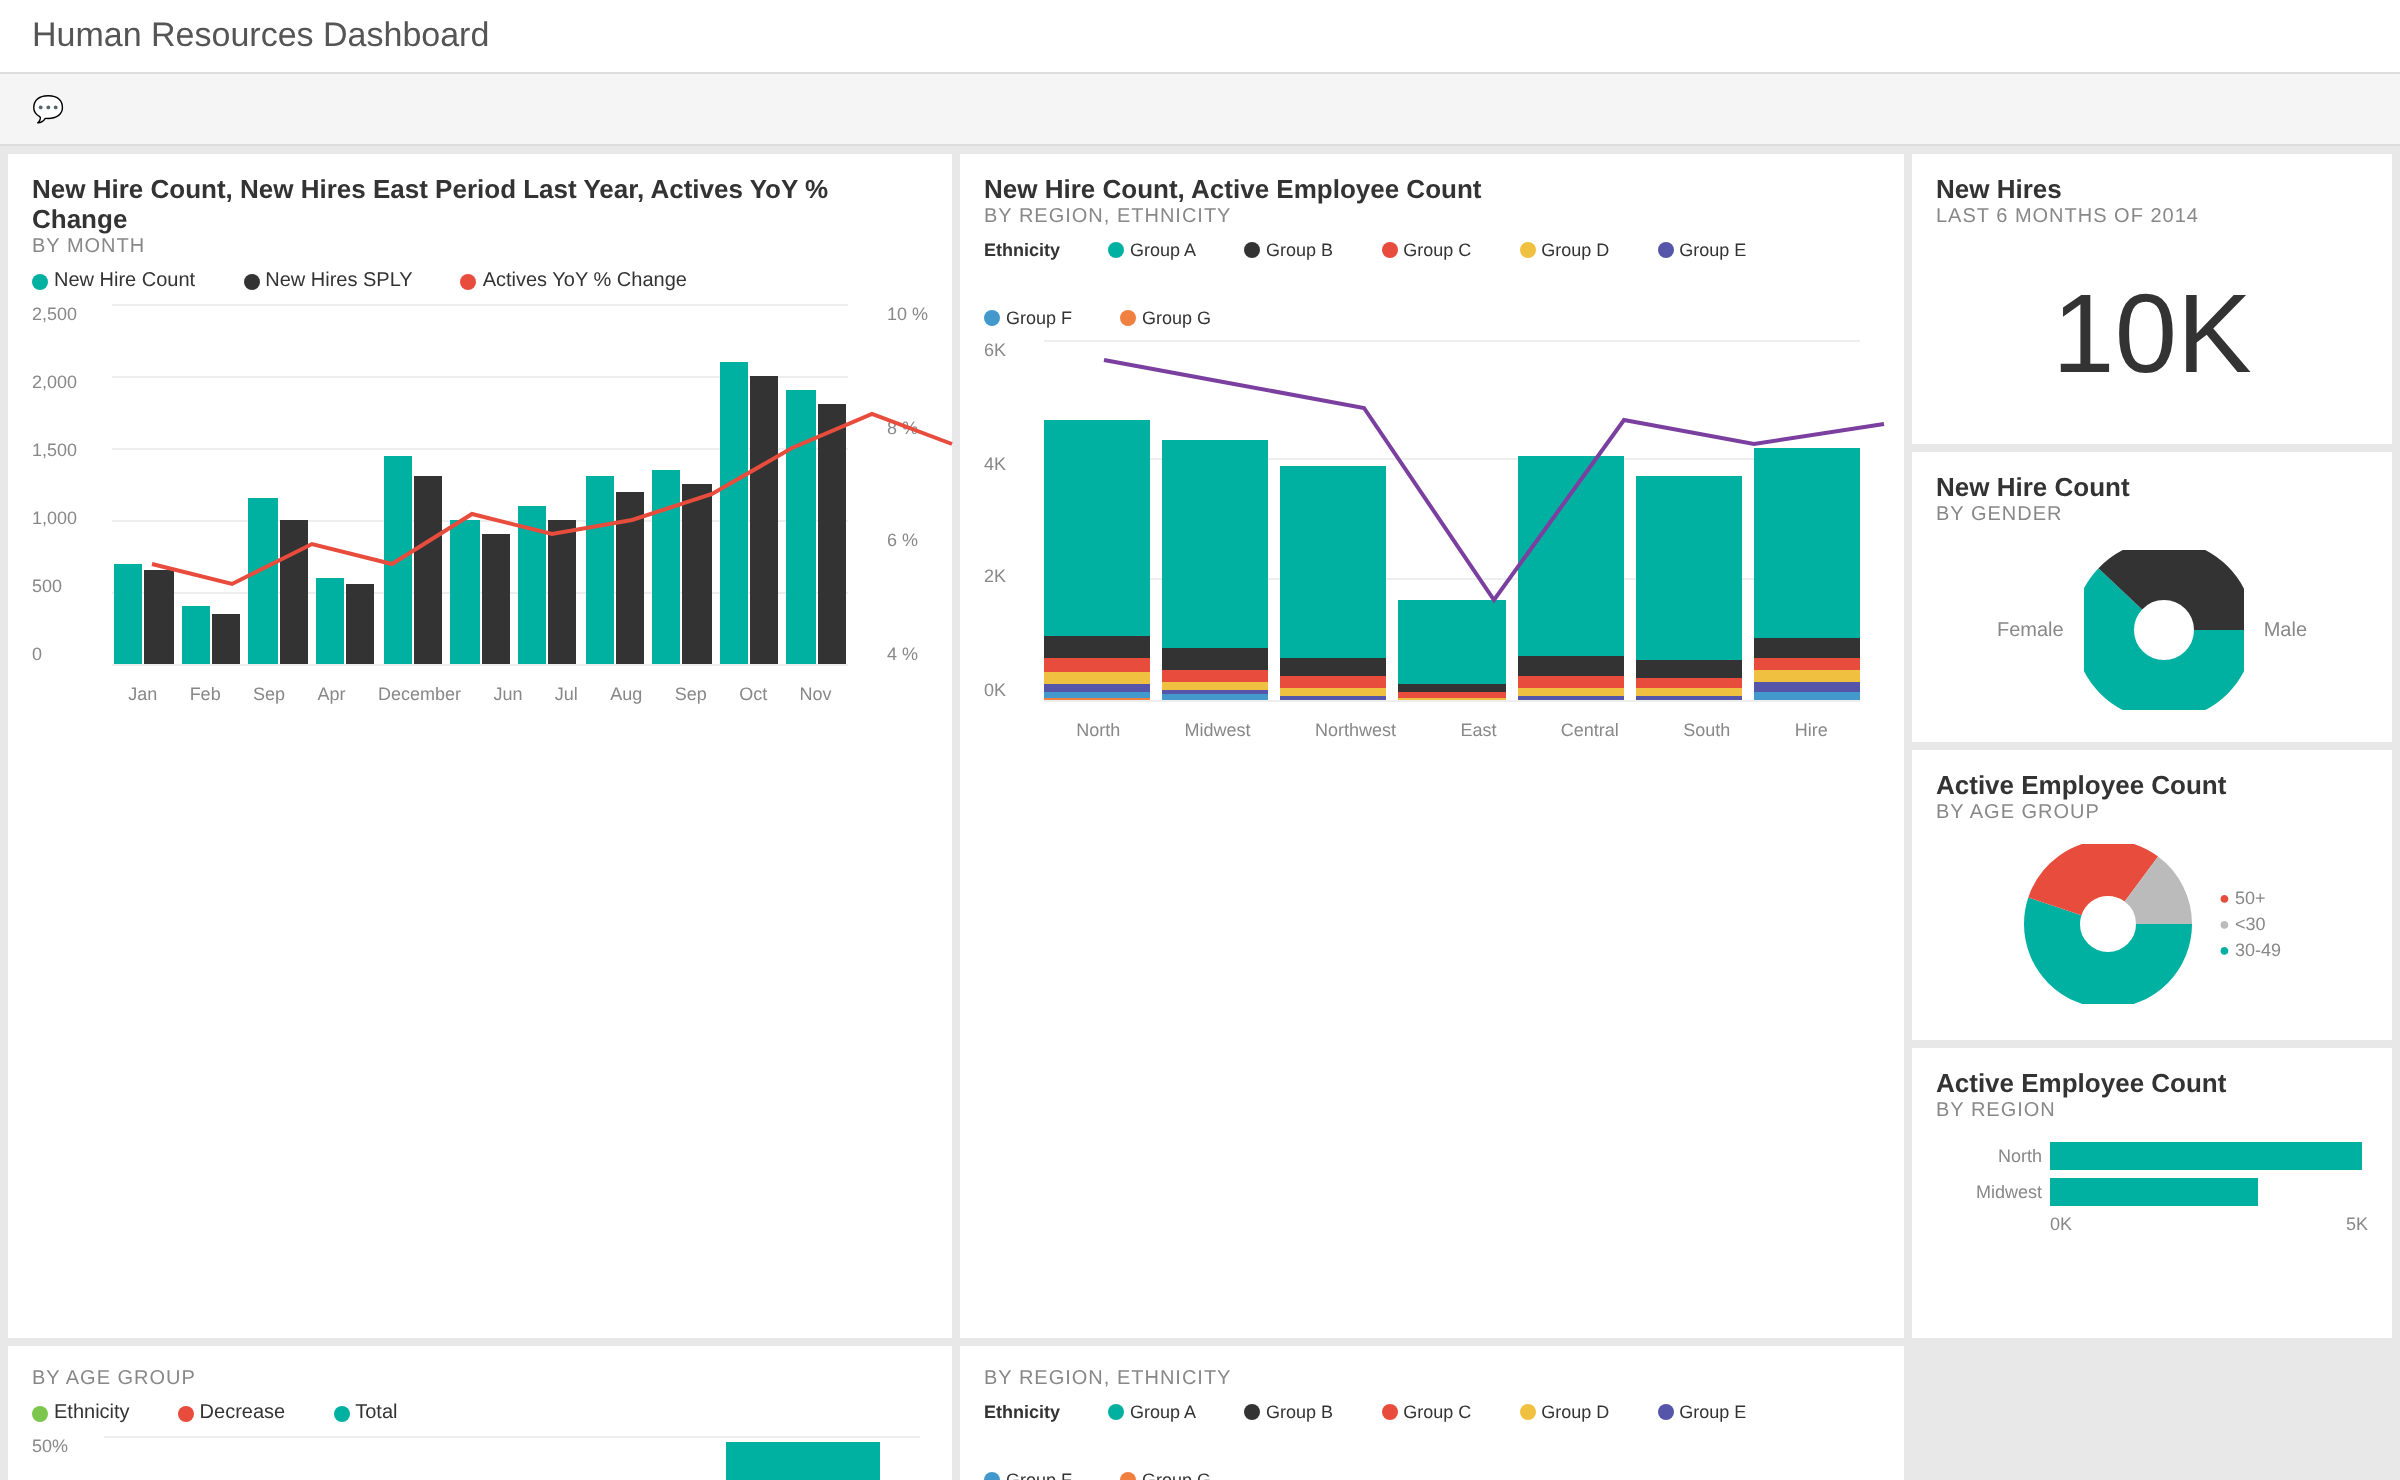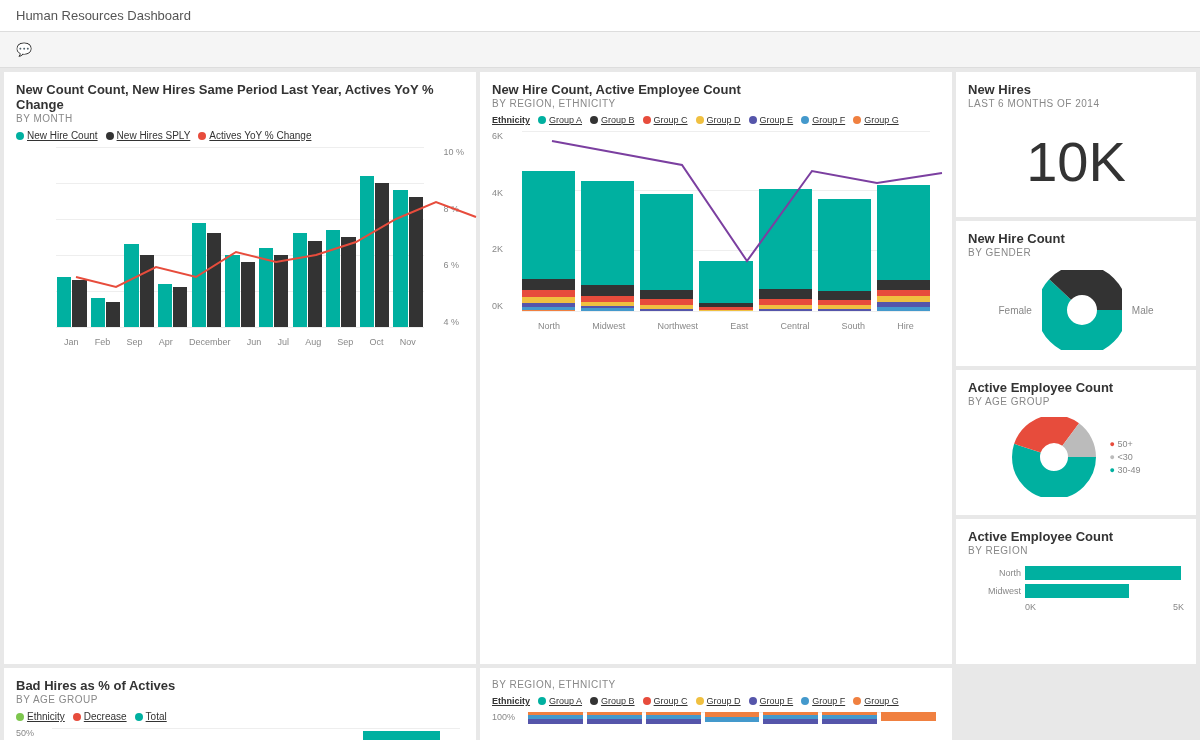--- a/index.html
+++ b/index.html
@@ -1,52 +1,60 @@
 <!DOCTYPE html>
 <html><head>
   <meta charset="utf-8">
   <style>
     * { box-sizing: border-box; margin: 0; padding: 0; }
     body { font-family: 'Segoe UI', Arial, sans-serif; background: #f0f0f0; font-size: 12px; color: #333; }
-    .top-bar { background: #fff; padding: 8px 16px; font-size: 13px; color: #555; border-bottom: 1px solid #ddd; }
+    .top-bar { background: #fff; padding: 8px 16px; font-size: 17px; color: #555; border-bottom: 1px solid #ddd; }
     .ask-bar { background: #f5f5f5; padding: 10px 16px; border-bottom: 1px solid #ddd; display: flex; align-items: center; gap: 8px; }
     .ask-bar span { font-size: 13px; color: #555; }
     .ask-input { border: none; background: transparent; border-bottom: 2px solid #999; width: 220px; font-size: 13px; outline: none; padding: 2px; }
     .dashboard { display: grid; grid-template-columns: 1fr 1fr 240px; grid-template-rows: auto auto; gap: 4px; padding: 4px; background: #e8e8e8; }
     .card { background: #fff; padding: 10px 12px; position: relative; }
     .card-title { font-size: 13px; font-weight: 600; color: #333; }
     .card-subtitle { font-size: 10px; color: #888; text-transform: uppercase; letter-spacing: 0.5px; margin-top: 1px; margin-bottom: 6px; }
     .right-col { display: grid; grid-template-rows: 1fr 1fr 1fr 1fr; gap: 4px; }
     .right-card { background: #fff; padding: 10px 12px; }
-    .legend { display: flex; flex-wrap: wrap; gap: 8px; margin-bottom: 6px; align-items: center; font-size: 10px; text-decoration: underline; }
+    .legend { display: flex; flex-wrap: wrap; gap: 24px; margin-bottom: 6px; align-items: center; font-size: 10px; }
     .legend-item { display: flex; align-items: center; gap: 3px; }
     .legend-dot { width: 8px; height: 8px; border-radius: 50%; display: inline-block; }
   </style>
 </head>
 <body>
 
 <div class="top-bar">
   <span>Human Resources Dashboard</span>
 </div>
 <div class="ask-bar">
   <span>💬</span>
 </div>
 
 <div class="dashboard">
 
   <div class="card">
-    <div class="card-title">New Count Count, New Hires Same Period Last Year, Actives YoY % Change</div>
+    <div class="card-title">New Hire Count, New Hires East Period Last Year, Actives YoY % Change</div>
     <div class="card-subtitle">BY MONTH</div>
     <div class="legend">
       <span class="legend-item"><span class="legend-dot" style="background:#00B0A0"></span>New Hire Count</span>
       <span class="legend-item"><span class="legend-dot" style="background:#333"></span>New Hires SPLY</span>
       <span class="legend-item"><span class="legend-dot" style="background:#e74c3c"></span>Actives YoY % Change</span>
     </div>
     <div style="position:relative;height:200px;padding-left:40px;padding-right:40px;">
 
+      <div style="position:absolute;left:0;top:0;height:180px;display:flex;flex-direction:column;justify-content:space-between;font-size:9px;color:#888;">
+        <span>2,500</span>
+          <span>2,000</span>
+          <span>1,500</span>
+          <span>1,000</span>
+          <span>500</span>
+          <span>0</span>
+      </div>
 
       <div style="position:absolute;right:0;top:0;height:180px;display:flex;flex-direction:column;justify-content:space-between;font-size:9px;color:#888;">
         <span>10 %</span>
           <span>8 %</span>
           <span>6 %</span>
           <span>4 %</span>
       </div>
 
       <div style="position:absolute;left:40px;right:40px;top:0;height:180px;pointer-events:none;">
         <div style="position:absolute;top:0%;width:100%;border-top:1px solid #eee;"></div>
@@ -295,21 +303,20 @@
         </div>
         <div style="display:flex;justify-content:space-between;padding-left:49px;font-size:9px;color:#888;margin-top:4px;">
           <span>0K</span>
             <span>5K</span>
         </div>
       </div>
     </div>
   </div>
 
   <div class="card">
-    <div class="card-title">Bad Hires as % of Actives</div>
     <div class="card-subtitle">BY AGE GROUP</div>
     <div class="legend">
       <span class="legend-item">
           <span class="legend-dot" style="background:#7dc64e"></span>
           <span>Ethnicity</span>
         </span>
       <span class="legend-item">
           <span class="legend-dot" style="background:#e74c3c"></span>
           <span>Decrease</span>
         </span>

